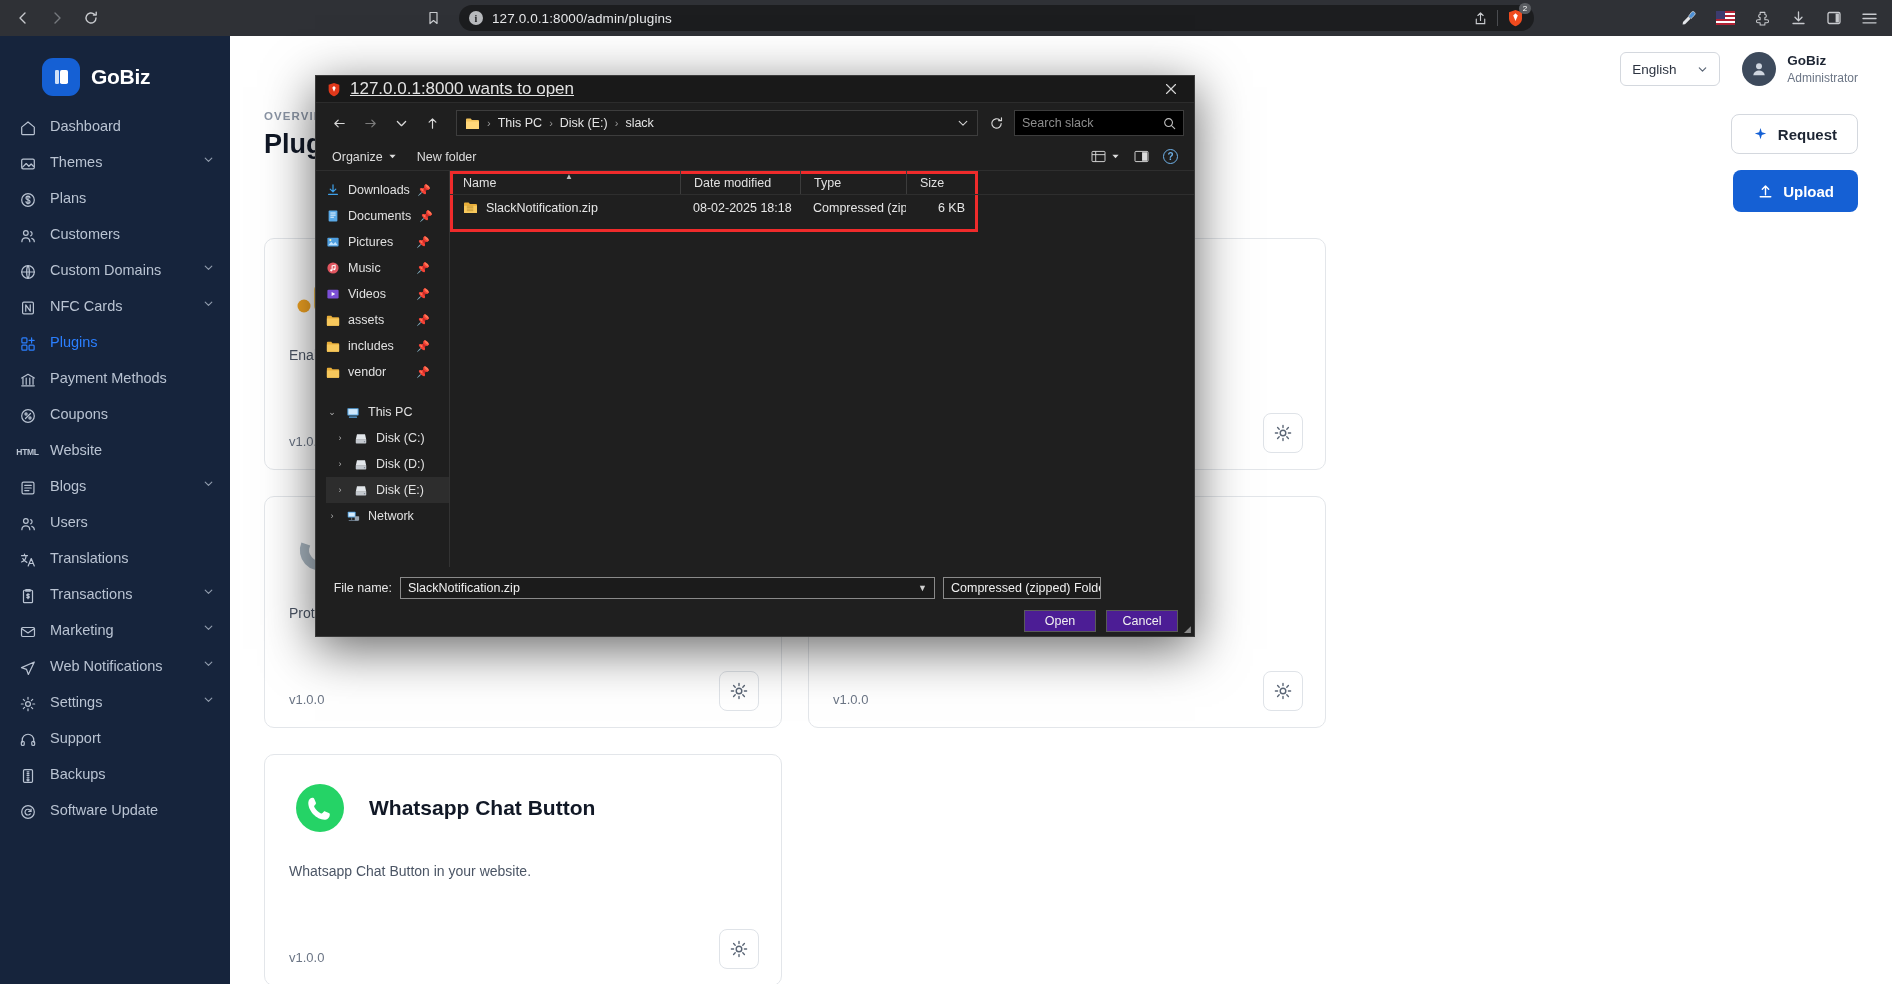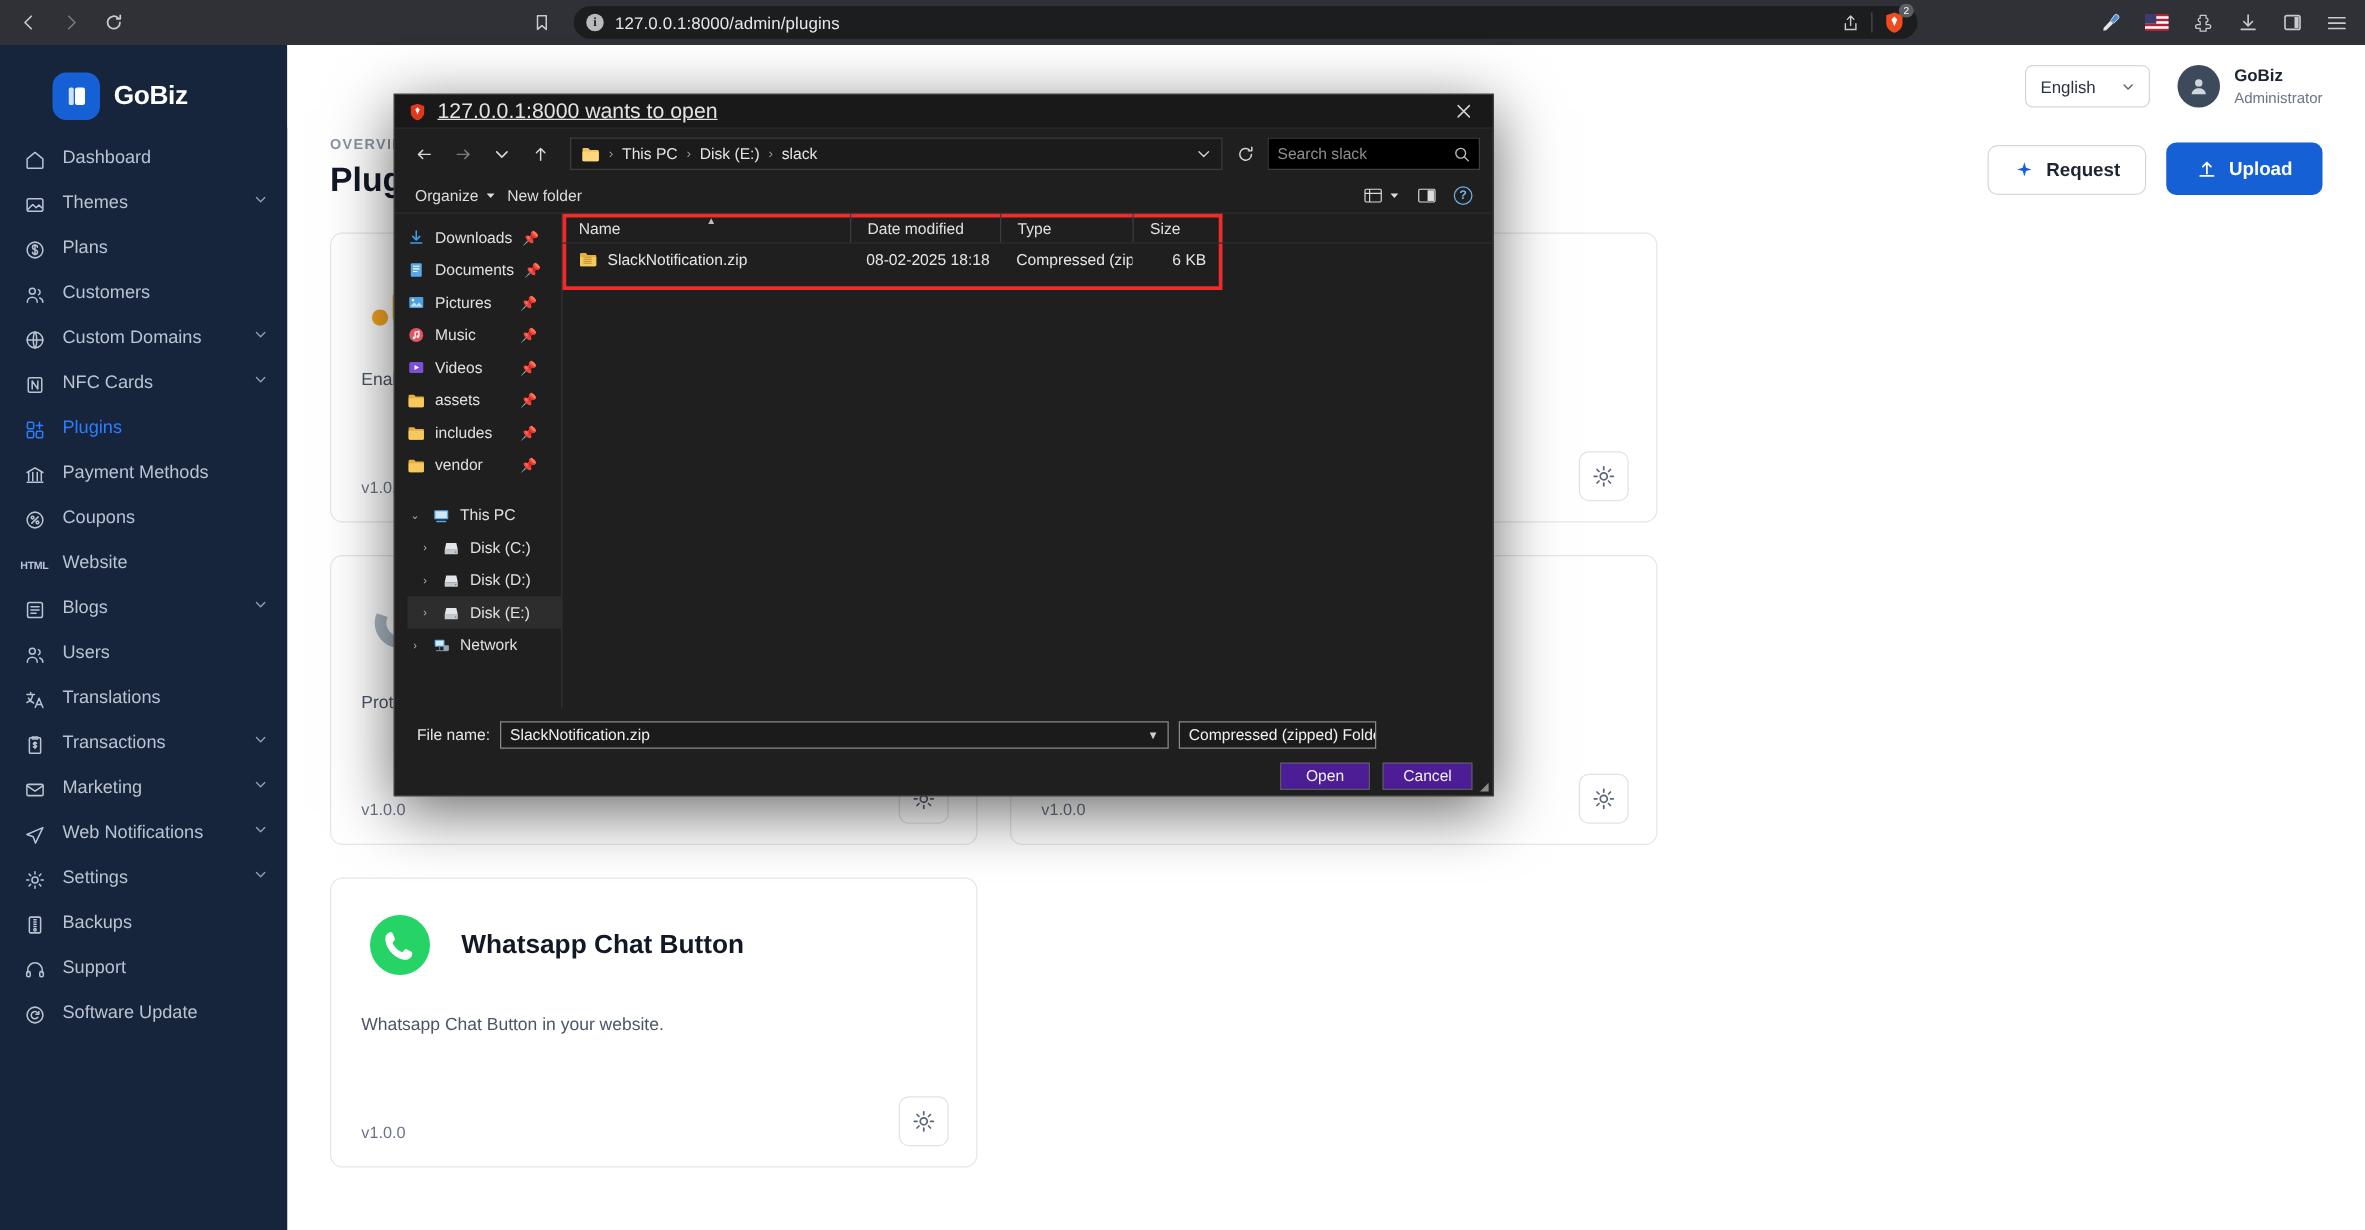--- a/index.html
+++ b/index.html
@@ -89,21 +89,21 @@
     display: flex; align-items: center; justify-content: center; color: #cfd6e0;
   }
   .user-name { font-size: 13.5px; color: #1d2533; font-weight: bold; line-height: 1.35; }
   .user-role { font-size: 12px; color: #6b7585; line-height: 1.35; }
 
   .page-head { padding: 8px 34px 0 34px; display: flex; align-items: flex-start; }
   .overview-kicker {
     font-size: 11.5px; letter-spacing: 1.1px; color: #8a94a4; font-weight: bold; text-transform: uppercase;
   }
   .page-title { font-size: 27px; color: #111826; font-weight: bold; margin-top: 7px; }
-  .head-actions { margin-left: auto; display: flex; flex-direction: row; align-items: flex-end; gap: 16px; padding-top: 4px; }
+  .head-actions { margin-left: auto; display: flex; flex-direction: column; align-items: flex-end; gap: 16px; padding-top: 4px; }
   .btn-request {
     height: 40px; padding: 0 20px; border: 1px solid #d4d8de; border-radius: 8px; background: #fff;
     display: flex; align-items: center; gap: 9px; font-size: 15px; color: #1d2533; font-weight: bold;
   }
   .btn-upload {
     height: 42px; padding: 0 24px; border-radius: 8px; background: #1560d4;
     display: flex; align-items: center; gap: 9px; font-size: 15px; color: #fff; font-weight: bold;
   }
 
   .cards { padding: 26px 34px 0 34px; display: flex; flex-wrap: wrap; gap: 26px; }
@@ -150,21 +150,21 @@
     width: 170px; height: 26px; background: #000000; border: 1px solid #3d3d3d;
     display: flex; align-items: center; padding: 0 7px; gap: 6px;
   }
   .search input {
     background: transparent; border: none; outline: none; color: #cfcfcf; font-size: 12.5px;
     width: 130px; font-family: "Liberation Sans", sans-serif;
   }
   .search input::placeholder { color: #8e8e8e; }
   .search .s-ico { margin-left: auto; color: #bdbdbd; display: flex; }
   .dlg-toolbar {
-    height: 28px; display: flex; align-items: center; gap: 9px; padding: 0 16px;
+    height: 28px; display: flex; align-items: center; gap: 20px; padding: 0 16px;
     border-bottom: 1px solid #2e2e2e; color: #dcdcdc;
   }
   .tb-item { display: flex; align-items: center; gap: 5px; font-size: 12.5px; }
   .tb-spacer { margin-left: auto; display: flex; align-items: center; gap: 14px; }
   .help-circle {
     width: 15px; height: 15px; border-radius: 50%; border: 1px solid #6fb1e8; color: #6fb1e8;
     font-size: 10px; display: flex; align-items: center; justify-content: center; font-weight: bold;
   }
   .dlg-body { display: flex; height: 396px; }
   .dlg-side { width: 133px; padding: 6px 0 0 10px; overflow: hidden; }
@@ -513,36 +513,36 @@
           <span class="lbl">Settings</span>
           <span class="chev">
             <svg width="11" height="11" viewBox="0 0 12 12">
               <path d="M2.4 4.4 L6 8 L9.6 4.4" stroke="currentColor" stroke-width="1.25" fill="none" stroke-linecap="round" stroke-linejoin="round"></path>
             </svg>
           </span>
         </div>
         <div class="nav-item">
           <span class="ico">
             <svg width="18" height="18" viewBox="0 0 20 20">
+              <path d="M3.6 12.4V10a6.4 6.4 0 0 1 12.8 0v2.4" stroke="currentColor" stroke-width="1.35" fill="none" stroke-linecap="round" stroke-linejoin="round"></path>
+              <rect x="2.6" y="11.4" width="3.2" height="4.6" rx="1.4" stroke="currentColor" stroke-width="1.35" fill="none" stroke-linecap="round" stroke-linejoin="round"></rect>
+              <rect x="14.2" y="11.4" width="3.2" height="4.6" rx="1.4" stroke="currentColor" stroke-width="1.35" fill="none" stroke-linecap="round" stroke-linejoin="round"></rect>
+            </svg>
+          </span>
+          <span class="lbl">Support</span>
+        </div>
+        <div class="nav-item">
+          <span class="ico">
+            <svg width="18" height="18" viewBox="0 0 20 20">
               <rect x="5" y="3" width="10" height="14" rx="1.3" stroke="currentColor" stroke-width="1.35" fill="none" stroke-linecap="round" stroke-linejoin="round"></rect>
               <path d="M9 5.4h2M9 7.4h2M9 9.4h2M9 11.4h2" stroke="currentColor" stroke-width="1.35" fill="none" stroke-linecap="round" stroke-linejoin="round"></path>
               <circle cx="10" cy="14.3" r="1.1" stroke="currentColor" stroke-width="1.35" fill="none" stroke-linecap="round" stroke-linejoin="round"></circle>
             </svg>
           </span>
           <span class="lbl">Backups</span>
-        </div>
-        <div class="nav-item">
-          <span class="ico">
-            <svg width="18" height="18" viewBox="0 0 20 20">
-              <path d="M3.6 12.4V10a6.4 6.4 0 0 1 12.8 0v2.4" stroke="currentColor" stroke-width="1.35" fill="none" stroke-linecap="round" stroke-linejoin="round"></path>
-              <rect x="2.6" y="11.4" width="3.2" height="4.6" rx="1.4" stroke="currentColor" stroke-width="1.35" fill="none" stroke-linecap="round" stroke-linejoin="round"></rect>
-              <rect x="14.2" y="11.4" width="3.2" height="4.6" rx="1.4" stroke="currentColor" stroke-width="1.35" fill="none" stroke-linecap="round" stroke-linejoin="round"></rect>
-            </svg>
-          </span>
-          <span class="lbl">Support</span>
         </div>
         <div class="nav-item">
           <span class="ico">
             <svg width="18" height="18" viewBox="0 0 20 20">
               <circle cx="10" cy="10" r="7" stroke="currentColor" stroke-width="1.35" fill="none" stroke-linecap="round" stroke-linejoin="round"></circle>
               <path d="M13 9.4a3.2 3.2 0 1 0-.5 2.6" stroke="currentColor" stroke-width="1.35" fill="none" stroke-linecap="round" stroke-linejoin="round"></path>
               <path d="M13.4 6.8v2.6h-2.6" stroke="currentColor" stroke-width="1.35" fill="none" stroke-linecap="round" stroke-linejoin="round"></path>
             </svg>
           </span>
           <span class="lbl">Software Update</span>

